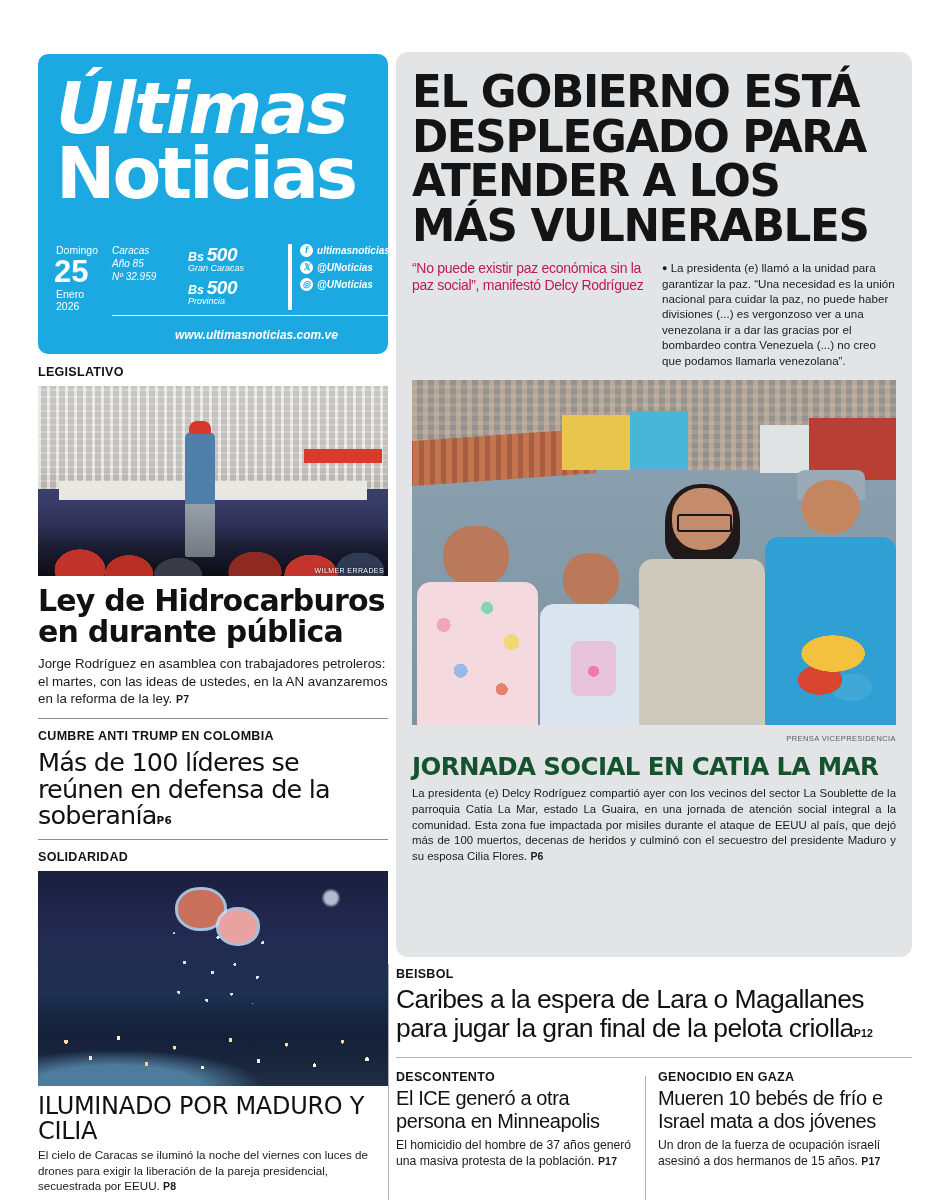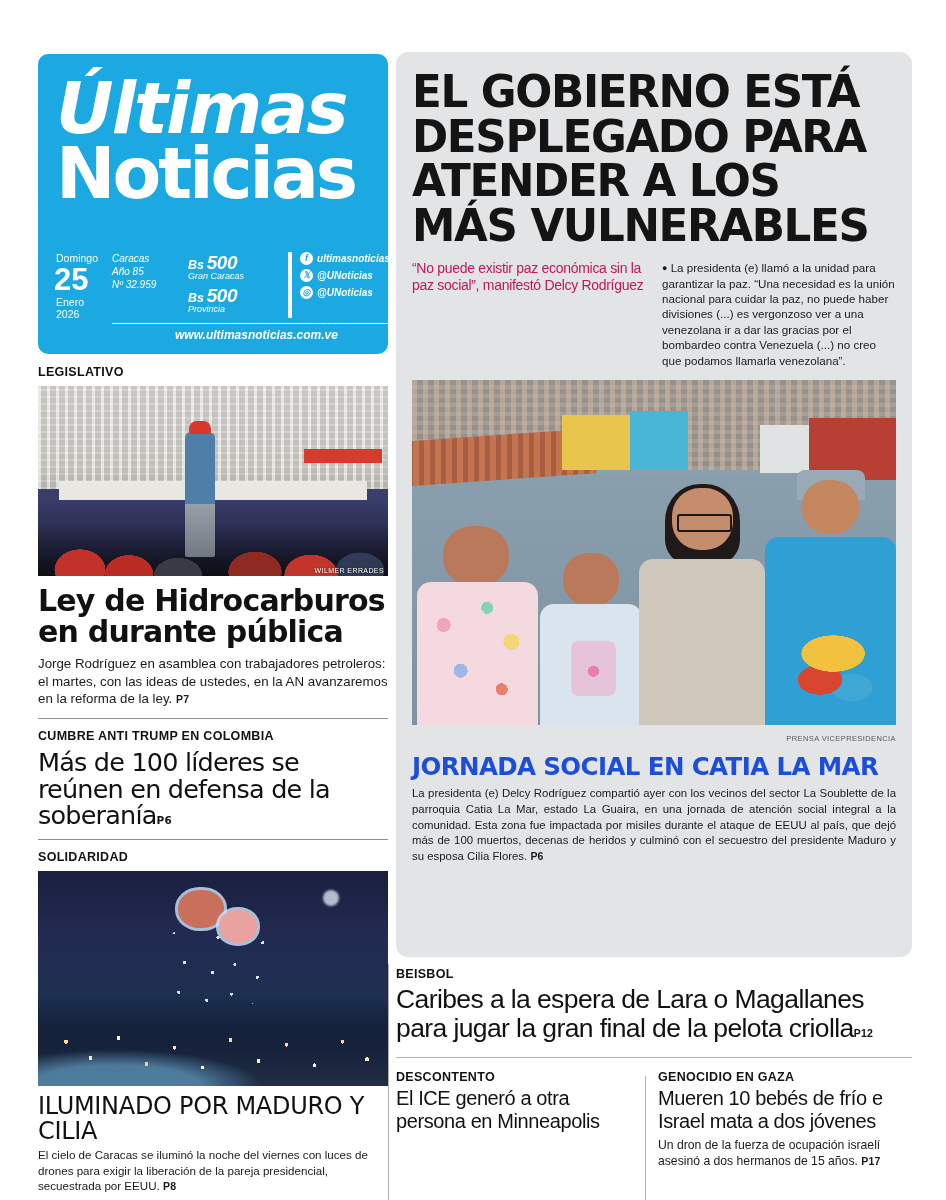--- a/index.html
+++ b/index.html
@@ -125,21 +125,21 @@
     justify-content: center;
     font-size: 9px;
     font-weight: 700;
     margin-right: 4px;
     flex: 0 0 auto;
     line-height: 1;
   }
   .mh-url {
     border-top: 1.5px solid #ffffff;
     margin-top: 5px;
-    padding-top: 4px;
+    padding-top: 12px;
     text-align: center;
     font-size: 12px;
     font-weight: 700;
     font-style: italic;
   }
 
   
   .kicker {
     font-size: 12.5px;
     font-weight: 700;
@@ -238,21 +238,21 @@
     position: relative;
     overflow: hidden;
     background: #8fa0ad;
   }
   .photo-caption-title {
     font-family: "DejaVu Sans", sans-serif;
     font-weight: 700;
     font-size: 24.5px;
     letter-spacing: -0.6px;
     margin-top: 7px;
-    color: #1d4ed8;
+    color: #14532d;
   }
   .photo-caption-body {
     font-size: 11.4px;
     line-height: 1.38;
     margin-top: 5px;
     text-align: justify;
     color: #1a1a1a;
   }
 
   
@@ -710,20 +710,24 @@
         <span>Caribes a la espera de Lara o Magallanes para jugar la gran final de la pelota criolla</span><span class="pageref">P12</span>
       </div>
     </div>
 
     <hr class="rule-thin" style="margin-top:14px;">
 
     <div class="two-col">
       <div>
         <div class="kicker">DESCONTENTO</div>
         <div class="small-hl">El ICE generó a otra persona en Minneapolis</div>
+        <div class="small-deck">
+          <span>El homicidio del hombre de 37 años generó una masiva protesta de la población.</span>
+          <span class="pageref">P17</span>
+        </div>
       </div>
 
       <div>
         <div class="kicker">GENOCIDIO EN GAZA</div>
         <div class="small-hl">Mueren 10 bebés de frío e Israel mata a dos jóvenes</div>
         <div class="small-deck">
           <span>Un dron de la fuerza de ocupación israelí asesinó a dos hermanos de 15 años.</span>
           <span class="pageref">P17</span>
         </div>
       </div>

